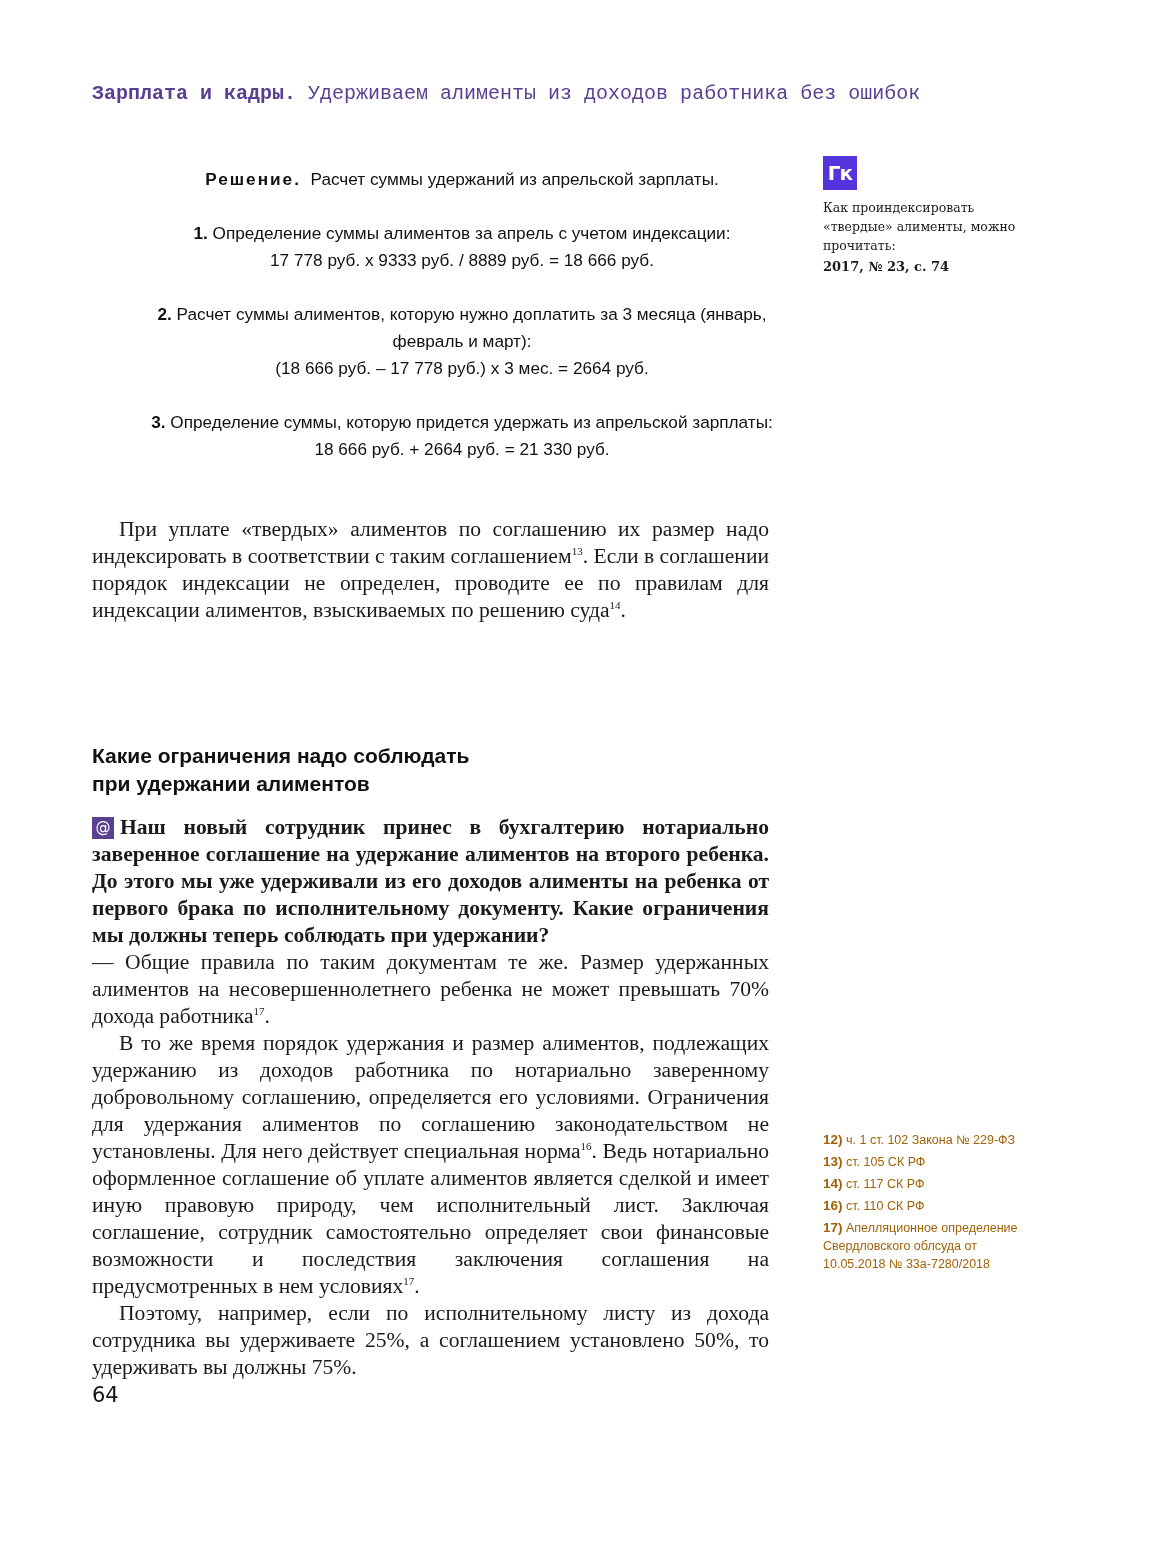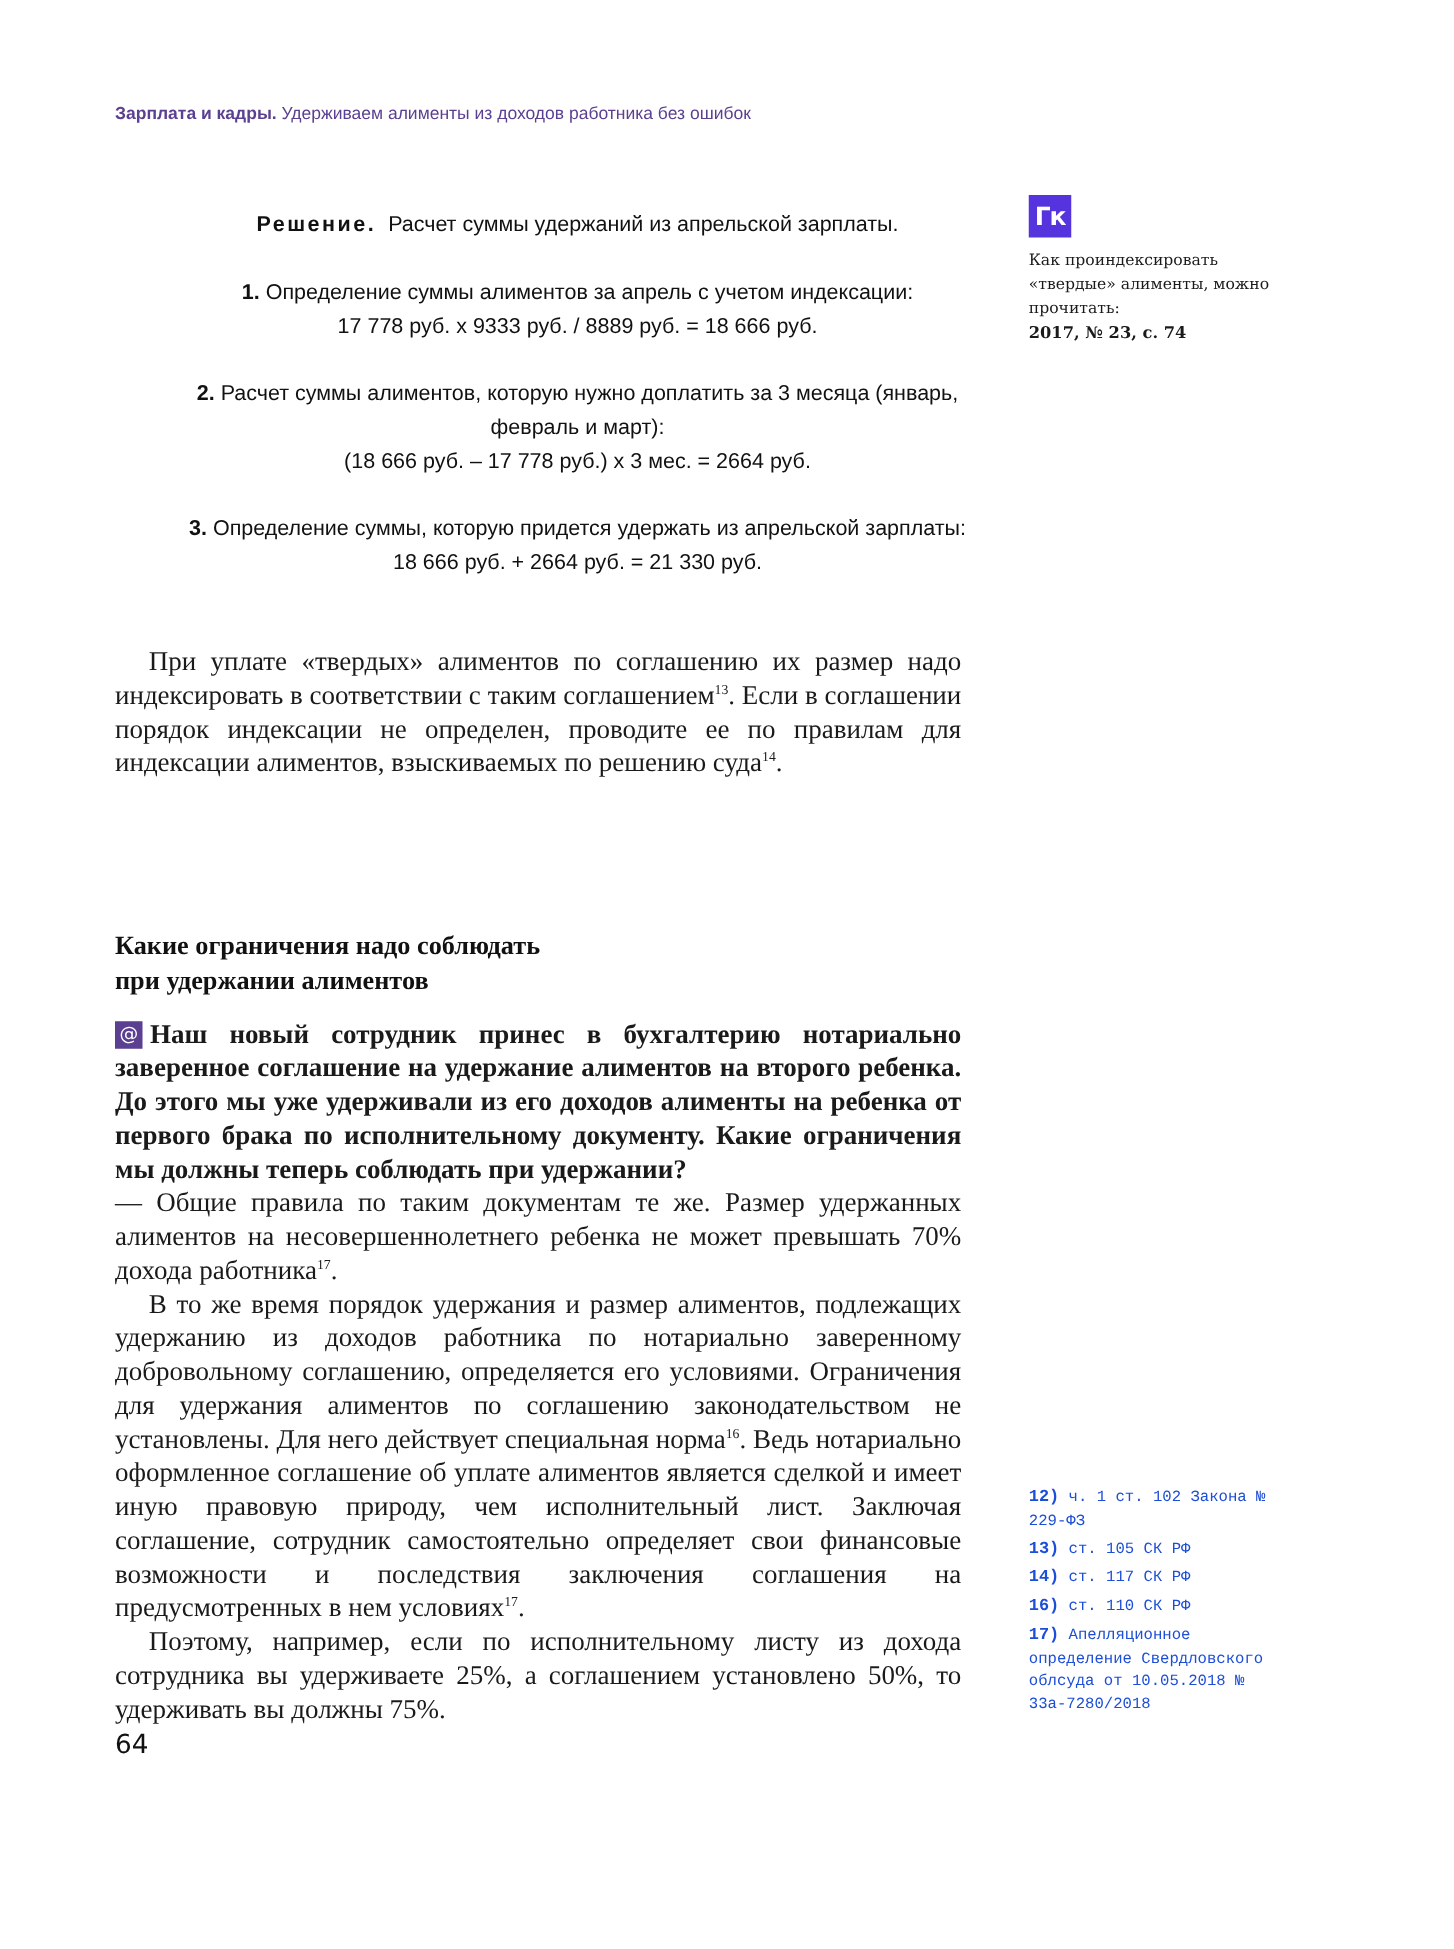--- a/index.html
+++ b/index.html
@@ -1,33 +1,33 @@
 <!DOCTYPE html>
 <html><head>
 <meta charset="utf-8">
 <style>
   html, body { margin:0; padding:0; background:#ffffff; }
   body { width:1163px; height:1559px; position:relative; overflow:hidden; color:#1a1a1a; }
-  .header { position:absolute; left:92px; top:82px; font-family:Liberation Sans, sans-serif; font-size:14px; color:#5b3f91; white-space:nowrap; }
+  .header { position:absolute; left:92px; top:82px; font-family:Liberation Mono, monospace; font-size:20px; color:#5b3f91; white-space:nowrap; }
   .header .sect { font-weight:bold; }
   .solution { position:absolute; left:147px; top:166px; width:630px; font-family:"Liberation Sans", sans-serif; font-size:17.2px; line-height:27px; color:#111;text-align:center; }
   .solution p { margin:0 0 27px 0; }
   .solution .lbl { font-weight:bold; letter-spacing:2px; }
   .solution .num { font-weight:bold; }
   .body-text { position:absolute; left:92px; width:677px; font-family:"Liberation Serif", serif; font-size:21.6px; line-height:27px; color:#1a1a1a; text-align:justify; }
   .body-text p { margin:0; }
   .indent { text-indent:27px; }
   sup { font-size:11px; vertical-align:8px; line-height:0; }
-  .h2 { position:absolute; left:92px; top:742px; font-family:Liberation Serif, serif; font-weight:bold; font-size:21px; line-height:28px; color:#111; }
+  .h2 { position:absolute; left:92px; top:742px; font-family:Liberation Sans, sans-serif; font-weight:bold; font-size:21px; line-height:28px; color:#111; }
   .question { font-weight:bold; }
   .at-icon { display:inline-block; width:22px; height:22px; background:#5b3f91; color:#fff; font-family:"DejaVu Sans", sans-serif; font-size:15px; line-height:21px; text-align:center; vertical-align:2px; margin-right:6px; text-indent:0; font-weight:normal; }
   .side-note { position:absolute; left:823px; top:156px; width:210px; font-family:"DejaVu Serif", serif; font-size:12.5px; line-height:19px; color:#1a1a1a; }
   .gk-logo { width:34px; height:34px; background:#5533dd; color:#fff; font-family:"DejaVu Sans", sans-serif; font-weight:bold; font-size:20px; line-height:34px; text-align:center; margin-bottom:8px; letter-spacing:-1px; }
   .side-note .ref { font-weight:bold; font-size:13px; margin-top:2px; }
-  .footnotes { position:absolute; left:823px; top:1189px; width:210px; font-family:Liberation Mono, monospace; font-size:12.5px; line-height:18px; color:#1d4ed8; }
+  .footnotes { position:absolute; left:823px; top:1131px; width:210px; font-family:Liberation Sans, sans-serif; font-size:12.5px; line-height:18px; color:#a16207; }
   .footnotes .fn { margin-bottom:4px; }
   .footnotes .fn-num { font-weight:bold; font-size:13.5px; }
   .page-num { position:absolute; left:92px; top:1383px; font-family:"DejaVu Sans", sans-serif; font-size:21px; color:#111; }
 </style>
 </head>
 <body>
 
 <div class="header">
   <span class="sect">Зарплата и кадры.</span>
   <span>Удерживаем алименты из доходов работника без ошибок</span>

